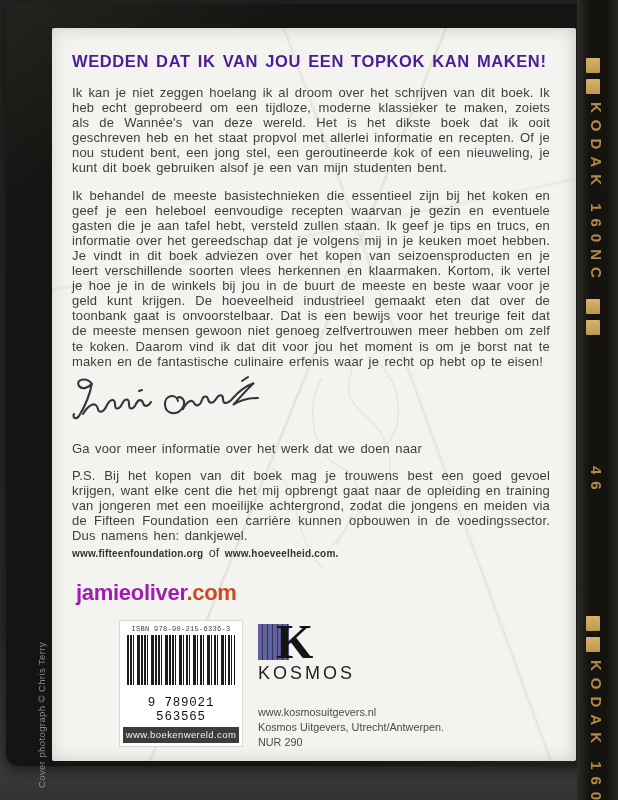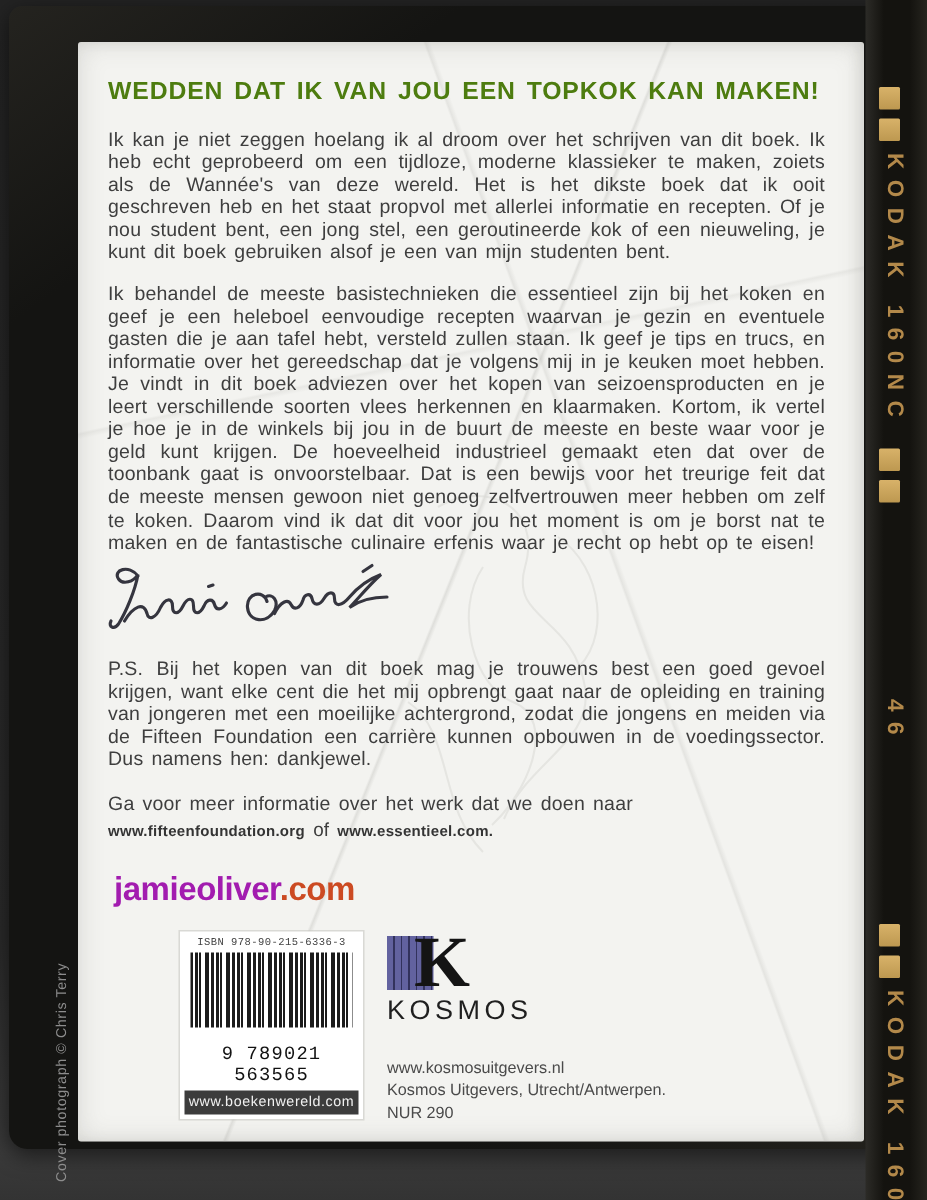--- a/index.html
+++ b/index.html
@@ -14,21 +14,21 @@
     background:#f3f3f0;border-radius:2px;overflow:hidden;
     box-shadow:inset 0 0 18px rgba(90,90,85,.18), inset -4px 0 8px rgba(120,120,115,.12);}
   .cover::before{content:"";position:absolute;inset:0;pointer-events:none;
     background:
       linear-gradient(112deg,transparent 47.8%,rgba(170,170,165,.28) 48%,transparent 48.35%),
       linear-gradient(70deg,transparent 62.8%,rgba(175,175,170,.22) 63%,transparent 63.45%),
       linear-gradient(168deg,transparent 30.8%,rgba(180,180,175,.18) 31%,transparent 31.4%);}
   .cover-inner{position:relative;height:100%;padding:12px 26px 0 20px;box-sizing:border-box;}
 
   h1{font-size:16.5px;font-weight:bold;letter-spacing:.6px;word-spacing:2px;margin:12px 0 0;
-    color:#4d7c0f;white-space:nowrap;}
+    color:#4c1d95;white-space:nowrap;}
   p.body{font-size:13px;line-height:15.1px;color:#3e3e3e;text-align:justify;
     letter-spacing:.15px;word-spacing:1.6px;margin:12px 0 0;}
   p.first{margin-top:14px;}
   .signature{margin:5px 0 0 -2px;height:52px;}
   p.info{margin-top:15px;text-align:left;}
   p.links{margin:3px 0 0;font-size:12.6px;color:#3e3e3e;}
   p.links .url{font-weight:bold;font-size:10px;letter-spacing:.2px;color:#343434;}
   p.links .sep{margin:0 2px;}
 
   
@@ -96,23 +96,23 @@
               <path d="M22 10 C16 2 5 6 9 12 C12 16 19 14 22 9 C20 20 14 34 9 42 C6 46 2 44 4 40"></path>
               <path d="M13 40 C19 30 26 27 28 35 C29 40 34 38 37 31 C40 25 45 24 45 30 C45 36 49 36 52 30 C55 24 59 24 59 30 C59 36 63 36 66 30 C68 25 72 25 73 29 C74 33 78 33 81 28"></path>
               <path d="M69 17 l3 -1"></path>
               <path d="M108 27 C106 19 94 21 95 31 C96 41 108 42 113 33 C116 27 112 21 107 24"></path>
               <path d="M113 35 C117 27 122 25 124 29 C126 33 130 32 132 26 C133 22 137 21 138 25 C139 30 143 30 146 25 C149 20 153 20 153 25 C153 31 158 30 163 24 C169 17 176 12 184 9 C176 16 168 26 163 31 C170 26 180 24 188 24"></path>
               <path d="M172 7 L178 3"></path>
             </g>
           </svg>
         </div>
 
+        <p class="body info">Ga voor meer informatie over het werk dat we doen naar</p>
         <p class="body">P.S.  Bij het kopen van dit boek mag je trouwens best een goed gevoel krijgen, want elke cent die het mij opbrengt gaat naar de opleiding en training van jongeren met een moeilijke achtergrond, zodat die jongens en meiden via de Fifteen Foundation een carrière kunnen opbouwen in de voedingssector. Dus namens hen: dankjewel.</p>
-        <p class="body info">Ga voor meer informatie over het werk dat we doen naar</p>
-        <p class="links"><span class="url">www.fifteenfoundation.org</span> <span class="sep">of</span> <span class="url">www.essentieel.com</span><span class="url">.</span></p>
+        <p class="links"><span class="url">www.fifteenfoundation.org</span> <span class="sep">of</span> <span class="url">www.hoeveelheid.com</span><span class="url">.</span></p>
 
         <div class="bottom-block">
           <div class="jo-logo"><span class="jo-name">jamieoliver</span><span class="jo-tld">.com</span></div>
           <div class="bottom-row">
             <div class="barcode">
               <div class="isbn">ISBN 978-90-215-6336-3</div>
               <div class="bars"></div>
               <div class="digits">9 789021 563565</div>
               <div class="bc-footer">www.boekenwereld.com</div>
             </div>

